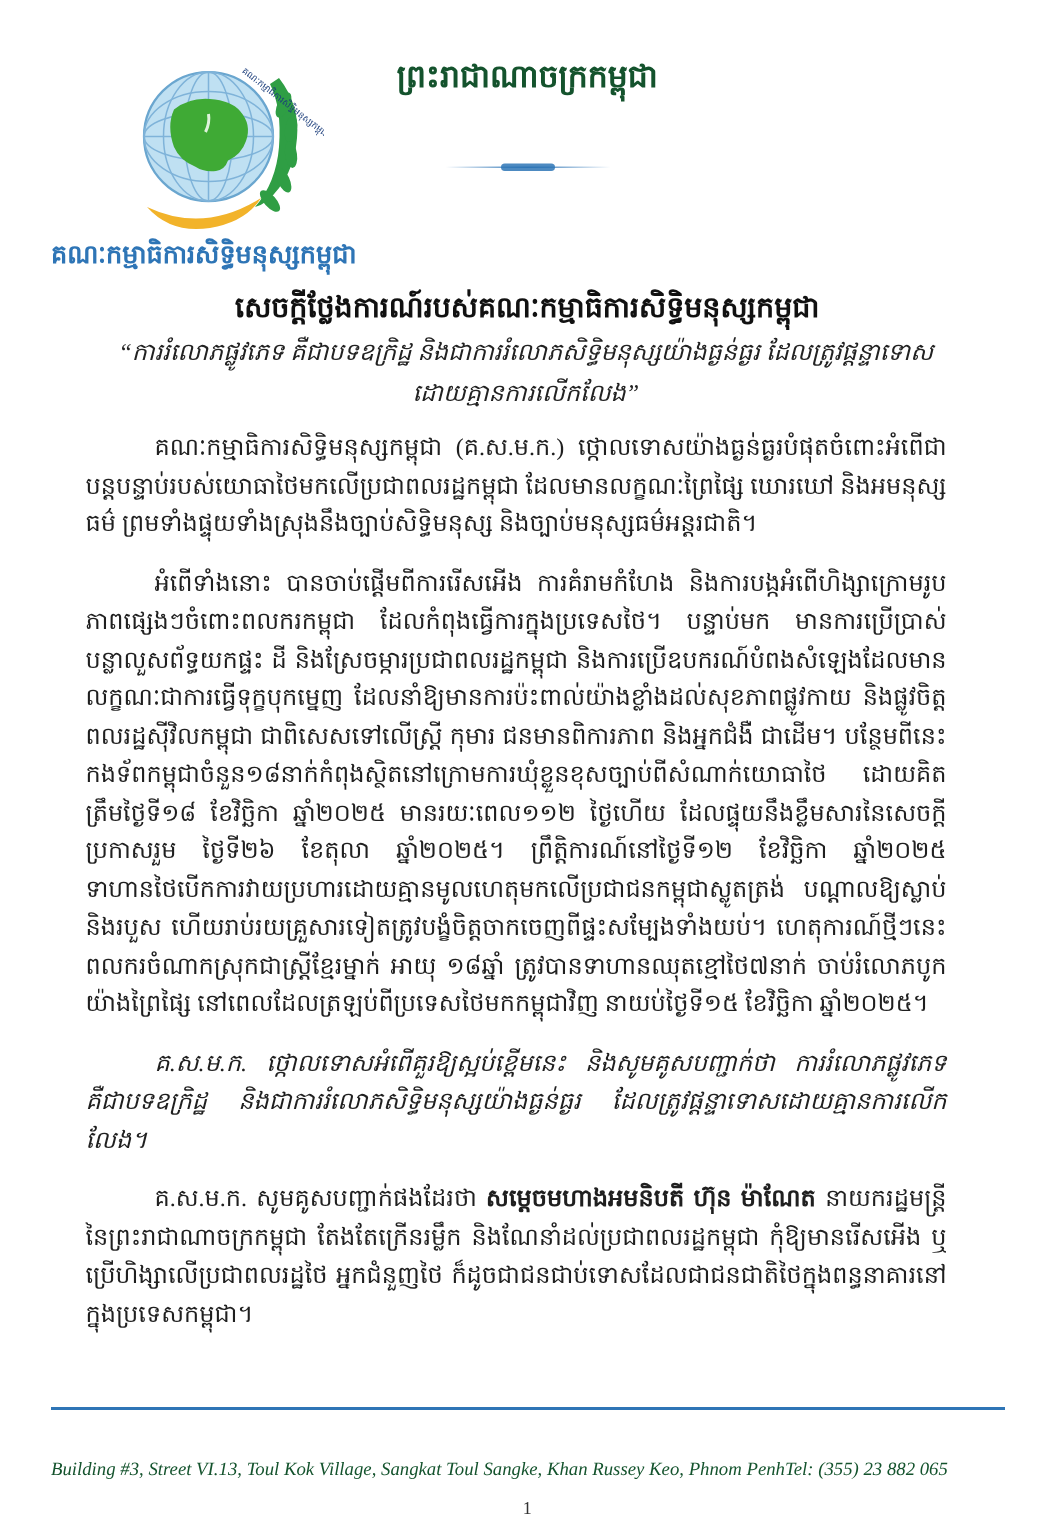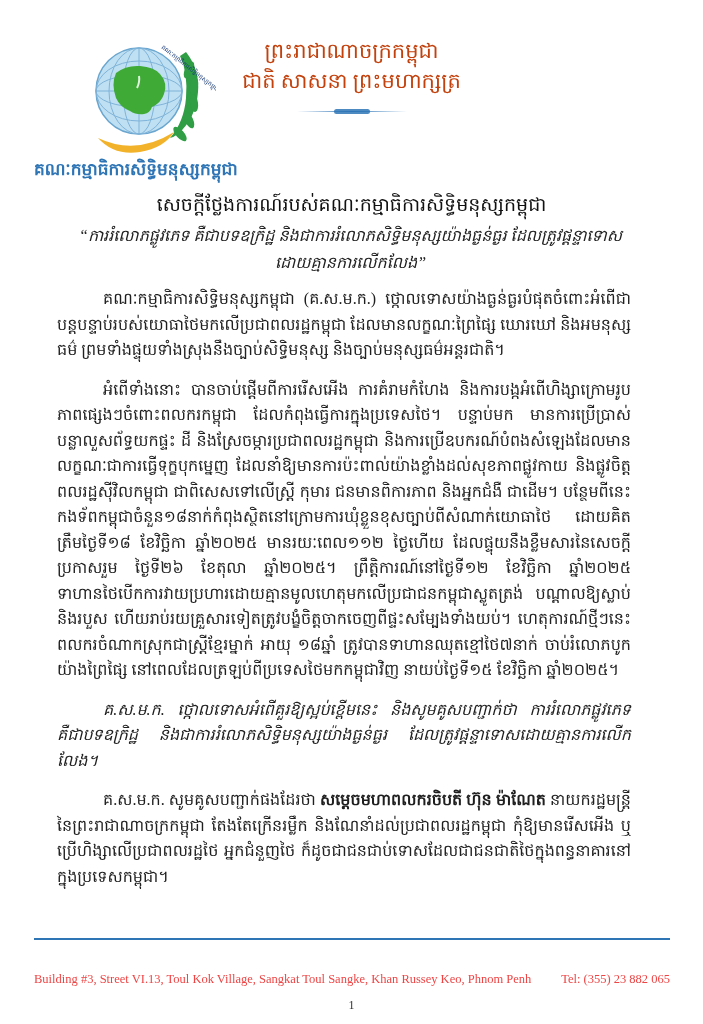--- a/index.html
+++ b/index.html
@@ -10,37 +10,37 @@
     background:#ffffff;
     font-family:"Liberation Serif","DejaVu Serif",serif;
     color:#1f1f1f;
     overflow:hidden;
     box-sizing:border-box;
   }
   
   .logo-wrap{position:absolute;left:58px;top:28px;width:158px;height:142px;}
   .kingdom{position:absolute;left:0;top:36px;width:703px;text-align:center;}
   .kingdom .k-line{
-    color:#c2410c;font-weight:normal;font-size:21px;line-height:30px;
+    color:#14532d;font-weight:bold;font-size:21px;line-height:30px;
     font-family:"Liberation Serif","DejaVu Serif",serif;
   }
   .ornament{position:absolute;left:0;top:108px;width:703px;display:flex;justify-content:center;}
   .ornament .orn-inner{position:relative;width:110px;height:8px;}
   .ornament .orn-line{position:absolute;left:0;top:3px;width:110px;height:1px;
     background:linear-gradient(to right,rgba(46,117,182,0),#2e75b6,rgba(46,117,182,0));}
   .ornament .orn-core{position:absolute;left:37px;top:1px;width:36px;height:5px;border-radius:3px;
     background:#2e75b6;opacity:.85;}
   .committee-name{
     position:absolute;left:34px;top:158px;
     color:#2e75b6;font-weight:bold;font-size:17px;text-align:center;
   }
   
   .doc-title{
     position:absolute;left:0;top:192px;width:703px;text-align:center;
-    font-size:19px;font-weight:normal;color:#111;
+    font-size:19px;font-weight:bold;color:#111;
   }
   .doc-subtitle{
     position:absolute;left:0;top:222px;width:701px;text-align:center;
     font-style:italic;font-size:16px;color:#222;line-height:27px;
   }
   
   .body-text{
     position:absolute;left:57px;top:286px;width:590px;
     font-size:16px;line-height:25.5px;text-align:justify;
   }
@@ -50,22 +50,22 @@
   
   .footer-rule{
     position:absolute;left:34px;top:938px;width:636px;height:2px;background:#2e75b6;
   }
   .footer-khmer{
     position:absolute;left:34px;top:948px;width:636px;
     color:#3b82c4;font-style:italic;font-size:13.5px;
   }
   .footer-row{
     position:absolute;left:34px;top:972px;width:636px;
-    display:flex;justify-content:space-between;
-    color:#ef4444;font-size:12.5px;
+    display:flex;
+    color:#14532d;font-style:italic;font-size:12.5px;
   }
   .page-number{
     position:absolute;left:0;top:998px;width:703px;text-align:center;
     font-size:12px;color:#333;
   }
 </style>
 </head>
 <body>
 
 <div class="page">
@@ -108,21 +108,20 @@
       </g>
 
       <path d="M40 110 q38 18 76 -6 q-10 16 -34 20 q-26 4 -42 -14 Z" fill="#f2b32a"></path>
 
       <text x="103" y="20" font-size="6" fill="#1a3c7a" transform="rotate(38 103 20)">គណៈកម្មាធិការសិទ្ធិមនុស្សកម្ពុជា - គ.ស.ម.ក.</text>
     </svg>
   </div>
 
   <div class="kingdom">
     <div class="k-line">ព្រះរាជាណាចក្រកម្ពុជា</div>
-    <div class="k-line">ជាតិ សាសនា ព្រះមហាក្សត្រ</div>
   </div>
 
   <div class="ornament">
     <div class="orn-inner">
       <div class="orn-line"></div>
       <div class="orn-core"></div>
     </div>
   </div>
 
   <div class="committee-name">គណៈកម្មាធិការសិទ្ធិមនុស្សកម្ពុជា</div>
@@ -130,21 +129,21 @@
   <div class="doc-title">សេចក្តីថ្លែងការណ៍របស់គណៈកម្មាធិការសិទ្ធិមនុស្សកម្ពុជា</div>
   <div class="doc-subtitle">
     <div>“ការរំលោភផ្លូវភេទ គឺជាបទឧក្រិដ្ឋ និងជាការរំលោភសិទ្ធិមនុស្សយ៉ាងធ្ងន់ធ្ងរ ដែលត្រូវផ្តន្ទាទោស</div>
     <div>ដោយគ្មានការលើកលែង”</div>
   </div>
 
   <div class="body-text">
     <p>គណៈកម្មាធិការសិទ្ធិមនុស្សកម្ពុជា (គ.ស.ម.ក.) ថ្កោលទោសយ៉ាងធ្ងន់ធ្ងរបំផុតចំពោះអំពើជាបន្តបន្ទាប់របស់យោធាថៃមកលើប្រជាពលរដ្ឋកម្ពុជា ដែលមានលក្ខណៈព្រៃផ្សៃ ឃោរឃៅ និងអមនុស្សធម៌ ព្រមទាំងផ្ទុយទាំងស្រុងនឹងច្បាប់សិទ្ធិមនុស្ស និងច្បាប់មនុស្សធម៌អន្តរជាតិ។</p>
     <p>អំពើទាំងនោះ បានចាប់ផ្តើមពីការរើសអើង ការគំរាមកំហែង និងការបង្កអំពើហិង្សាក្រោមរូបភាពផ្សេងៗចំពោះពលករកម្ពុជា ដែលកំពុងធ្វើការក្នុងប្រទេសថៃ។ បន្ទាប់មក មានការប្រើប្រាស់បន្លាលួសព័ទ្ធយកផ្ទះ ដី និងស្រែចម្ការប្រជាពលរដ្ឋកម្ពុជា និងការប្រើឧបករណ៍បំពងសំឡេងដែលមានលក្ខណៈជាការធ្វើទុក្ខបុកម្នេញ ដែលនាំឱ្យមានការប៉ះពាល់យ៉ាងខ្លាំងដល់សុខភាពផ្លូវកាយ និងផ្លូវចិត្តពលរដ្ឋស៊ីវិលកម្ពុជា ជាពិសេសទៅលើស្ត្រី កុមារ ជនមានពិការភាព និងអ្នកជំងឺ ជាដើម។ បន្ថែមពីនេះ កងទ័ពកម្ពុជាចំនួន១៨នាក់កំពុងស្ថិតនៅក្រោមការឃុំខ្លួនខុសច្បាប់ពីសំណាក់យោធាថៃ ដោយគិតត្រឹមថ្ងៃទី១៨ ខែវិច្ឆិកា ឆ្នាំ២០២៥ មានរយៈពេល១១២ ថ្ងៃហើយ ដែលផ្ទុយនឹងខ្លឹមសារនៃសេចក្តីប្រកាសរួម ថ្ងៃទី២៦ ខែតុលា ឆ្នាំ២០២៥។ ព្រឹត្តិការណ៍នៅថ្ងៃទី១២ ខែវិច្ឆិកា ឆ្នាំ២០២៥ ទាហានថៃបើកការវាយប្រហារដោយគ្មានមូលហេតុមកលើប្រជាជនកម្ពុជាស្លូតត្រង់ បណ្តាលឱ្យស្លាប់និងរបួស ហើយរាប់រយគ្រួសារទៀតត្រូវបង្ខំចិត្តចាកចេញពីផ្ទះសម្បែងទាំងយប់។ ហេតុការណ៍ថ្មីៗនេះ ពលករចំណាកស្រុកជាស្ត្រីខ្មែរម្នាក់ អាយុ ១៨ឆ្នាំ ត្រូវបានទាហានឈុតខ្មៅថៃ៧នាក់ ចាប់រំលោភបូកយ៉ាងព្រៃផ្សៃ នៅពេលដែលត្រឡប់ពីប្រទេសថៃមកកម្ពុជាវិញ នាយប់ថ្ងៃទី១៥ ខែវិច្ឆិកា ឆ្នាំ២០២៥។</p>
     <p class="italic">គ.ស.ម.ក. ថ្កោលទោសអំពើគួរឱ្យស្អប់ខ្ពើមនេះ និងសូមគូសបញ្ជាក់ថា ការរំលោភផ្លូវភេទ គឺជាបទឧក្រិដ្ឋ និងជាការរំលោភសិទ្ធិមនុស្សយ៉ាងធ្ងន់ធ្ងរ ដែលត្រូវផ្តន្ទាទោសដោយគ្មានការលើកលែង។</p>
-    <p><span>គ.ស.ម.ក. សូមគូសបញ្ជាក់ផងដែរថា </span><span class="bold-name">សម្តេចមហាពលករចិបតី ហ៊ុន ម៉ាណែត</span><span> នាយករដ្ឋមន្ត្រី នៃព្រះរាជាណាចក្រកម្ពុជា តែងតែក្រើនរម្លឹក និងណែនាំដល់ប្រជាពលរដ្ឋកម្ពុជា កុំឱ្យមានរើសអើង ឬប្រើហិង្សាលើប្រជាពលរដ្ឋថៃ អ្នកជំនួញថៃ ក៏ដូចជាជនជាប់ទោសដែលជាជនជាតិថៃក្នុងពន្ធនាគារនៅក្នុងប្រទេសកម្ពុជា។</span></p>
+    <p><span>គ.ស.ម.ក. សូមគូសបញ្ជាក់ផងដែរថា </span><span class="bold-name">សម្តេចមហាងអមនិបតី ហ៊ុន ម៉ាណែត</span><span> នាយករដ្ឋមន្ត្រី នៃព្រះរាជាណាចក្រកម្ពុជា តែងតែក្រើនរម្លឹក និងណែនាំដល់ប្រជាពលរដ្ឋកម្ពុជា កុំឱ្យមានរើសអើង ឬប្រើហិង្សាលើប្រជាពលរដ្ឋថៃ អ្នកជំនួញថៃ ក៏ដូចជាជនជាប់ទោសដែលជាជនជាតិថៃក្នុងពន្ធនាគារនៅក្នុងប្រទេសកម្ពុជា។</span></p>
   </div>
 
   <div class="footer-rule"></div>
   <div class="footer-row">
     <span>Building #3, Street VI.13, Toul Kok Village, Sangkat Toul Sangke, Khan Russey Keo, Phnom Penh</span>
     <span>Tel: (355) 23 882 065</span>
   </div>
   <div class="page-number">1</div>
 
 </div>

